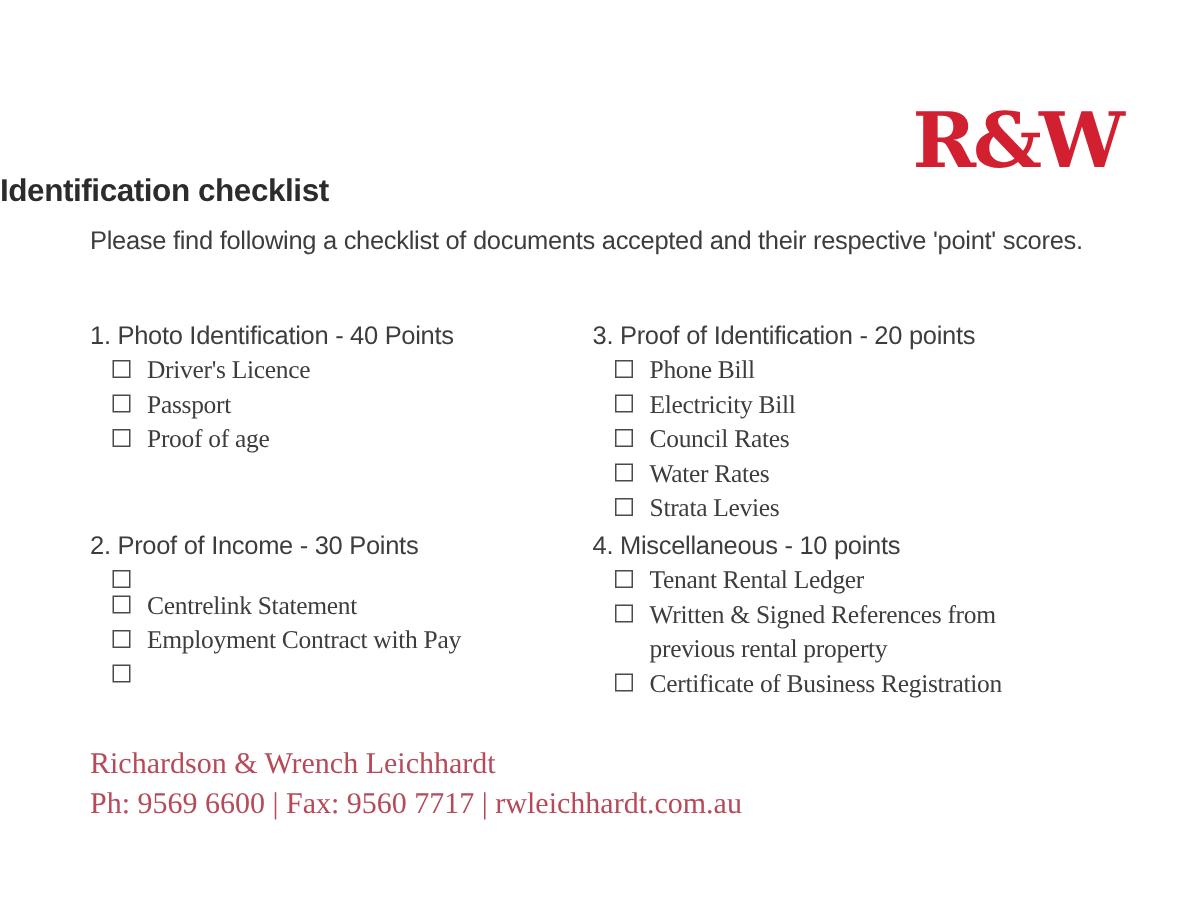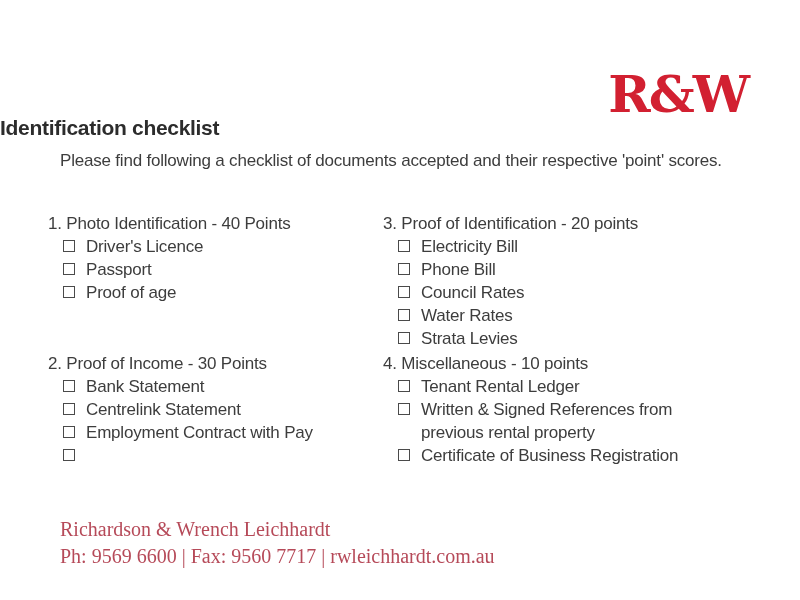--- a/index.html
+++ b/index.html
@@ -41,21 +41,21 @@
     left: 60px;
     width: 700px;
     font-size: 17px;
     line-height: 23px;
     letter-spacing: -0.2px;
   }
   .intro .bold { font-weight: bold; color: #333333; }
   .sections {
     position: absolute;
     top: 212px;
-    left: 48px;
+    left: 60px;
     width: 700px;
     display: grid;
     grid-template-columns: 335px 365px;
     grid-template-rows: 140px auto;
   }
   .section { font-size: 17px; letter-spacing: -0.2px; }
   .section-heading {
     line-height: 23px;
     color: #3d3d3d;
   }
@@ -67,30 +67,29 @@
   }
   .checkbox {
     flex: 0 0 auto;
     width: 12px;
     height: 12px;
     border: 1.5px solid #4a4a4a;
     margin-top: 5px;
     margin-right: 11px;
     background: #ffffff;
   }
-  .item-text { white-space: pre-line; color: #3d3d3d; }
+  .item-text { white-space: pre-line; color: #3d3d3d; font-family: Liberation Serif, serif; }
   .footer {
     position: absolute;
     top: 496px;
     left: 60px;
     font-family: "Liberation Serif", serif;
     color: #b64a59;
     font-size: 20px;
     line-height: 27px;
-    margin-top: 20px;
   }
 </style>
 </head>
 <body>
 
 <div class="page">
 
   <div class="logo">R&amp;W</div>
 
   <div class="title">Identification checklist</div>
@@ -114,45 +113,44 @@
       <div class="item">
         <span class="checkbox"></span>
         <span class="item-text">Proof of age</span>
       </div>
     </div>
 
     <div class="section">
       <div class="section-heading">3. Proof of Identification - 20 points</div>
       <div class="item">
         <span class="checkbox"></span>
-        <span class="item-text">Electricity Bill</span>
+        <span class="item-text">Phone Bill</span>
       </div>
       <div class="item">
         <span class="checkbox"></span>
-        <span class="item-text">Phone Bill</span>
+        <span class="item-text">Electricity Bill</span>
       </div>
       <div class="item">
         <span class="checkbox"></span>
         <span class="item-text">Council Rates</span>
       </div>
       <div class="item">
         <span class="checkbox"></span>
         <span class="item-text">Water Rates</span>
       </div>
       <div class="item">
         <span class="checkbox"></span>
         <span class="item-text">Strata Levies</span>
       </div>
     </div>
 
     <div class="section">
       <div class="section-heading">2. Proof of Income - 30 Points</div>
       <div class="item">
         <span class="checkbox"></span>
-        <span class="item-text">Bank Statement</span>
       </div>
       <div class="item">
         <span class="checkbox"></span>
         <span class="item-text">Centrelink Statement</span>
       </div>
       <div class="item">
         <span class="checkbox"></span>
         <span class="item-text">Employment Contract with Pay</span>
       </div>
       <div class="item">

